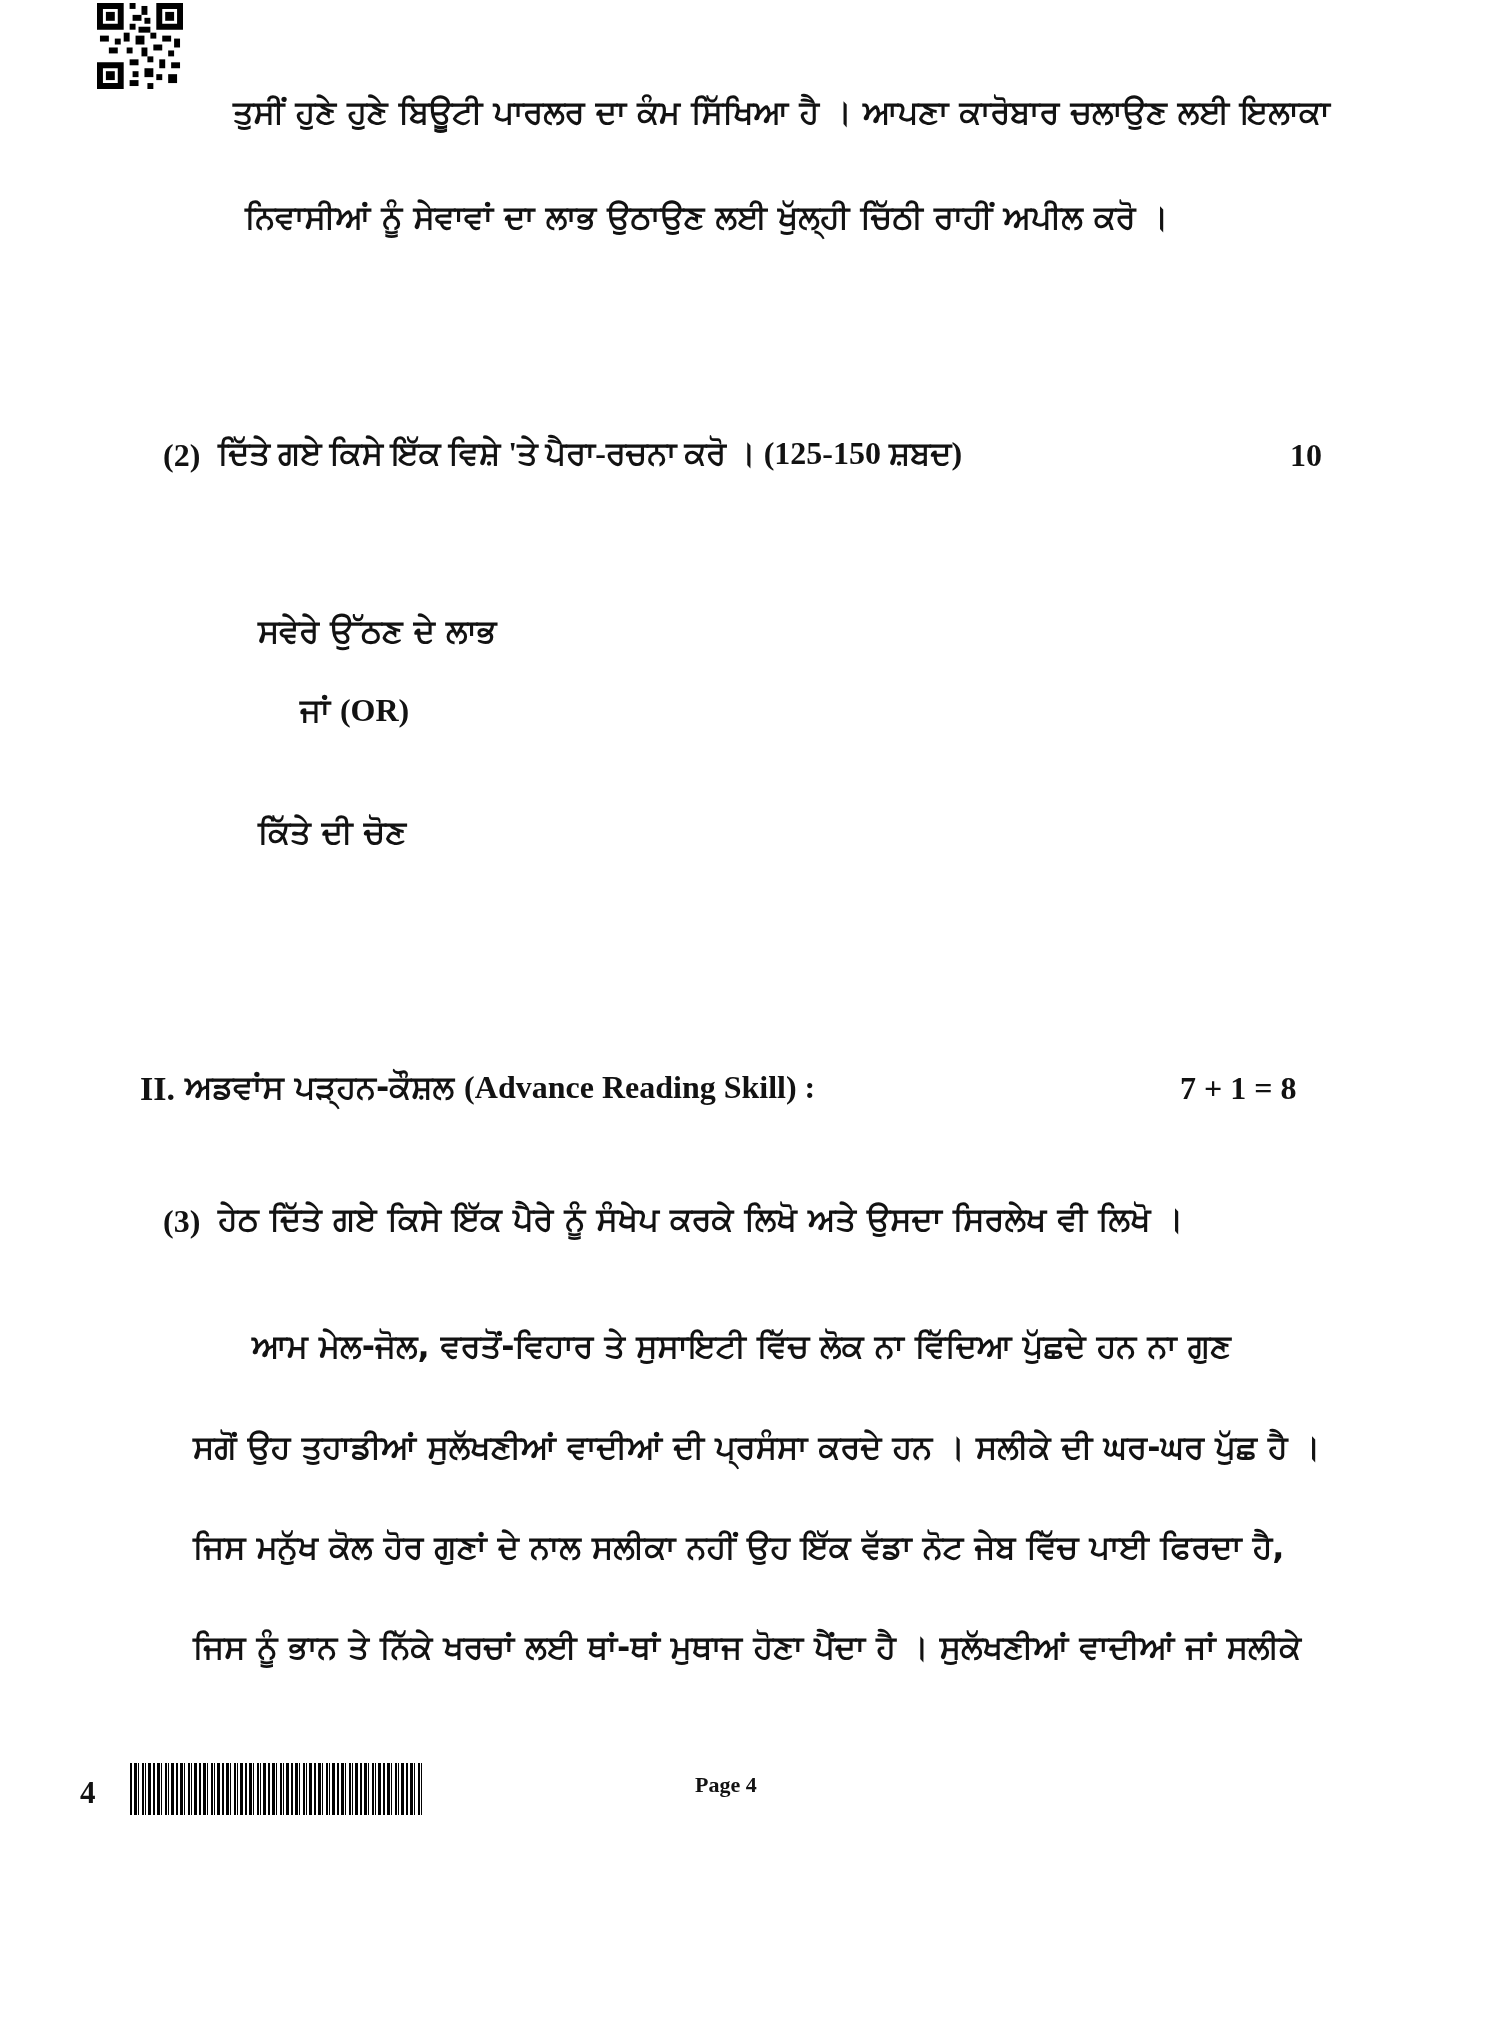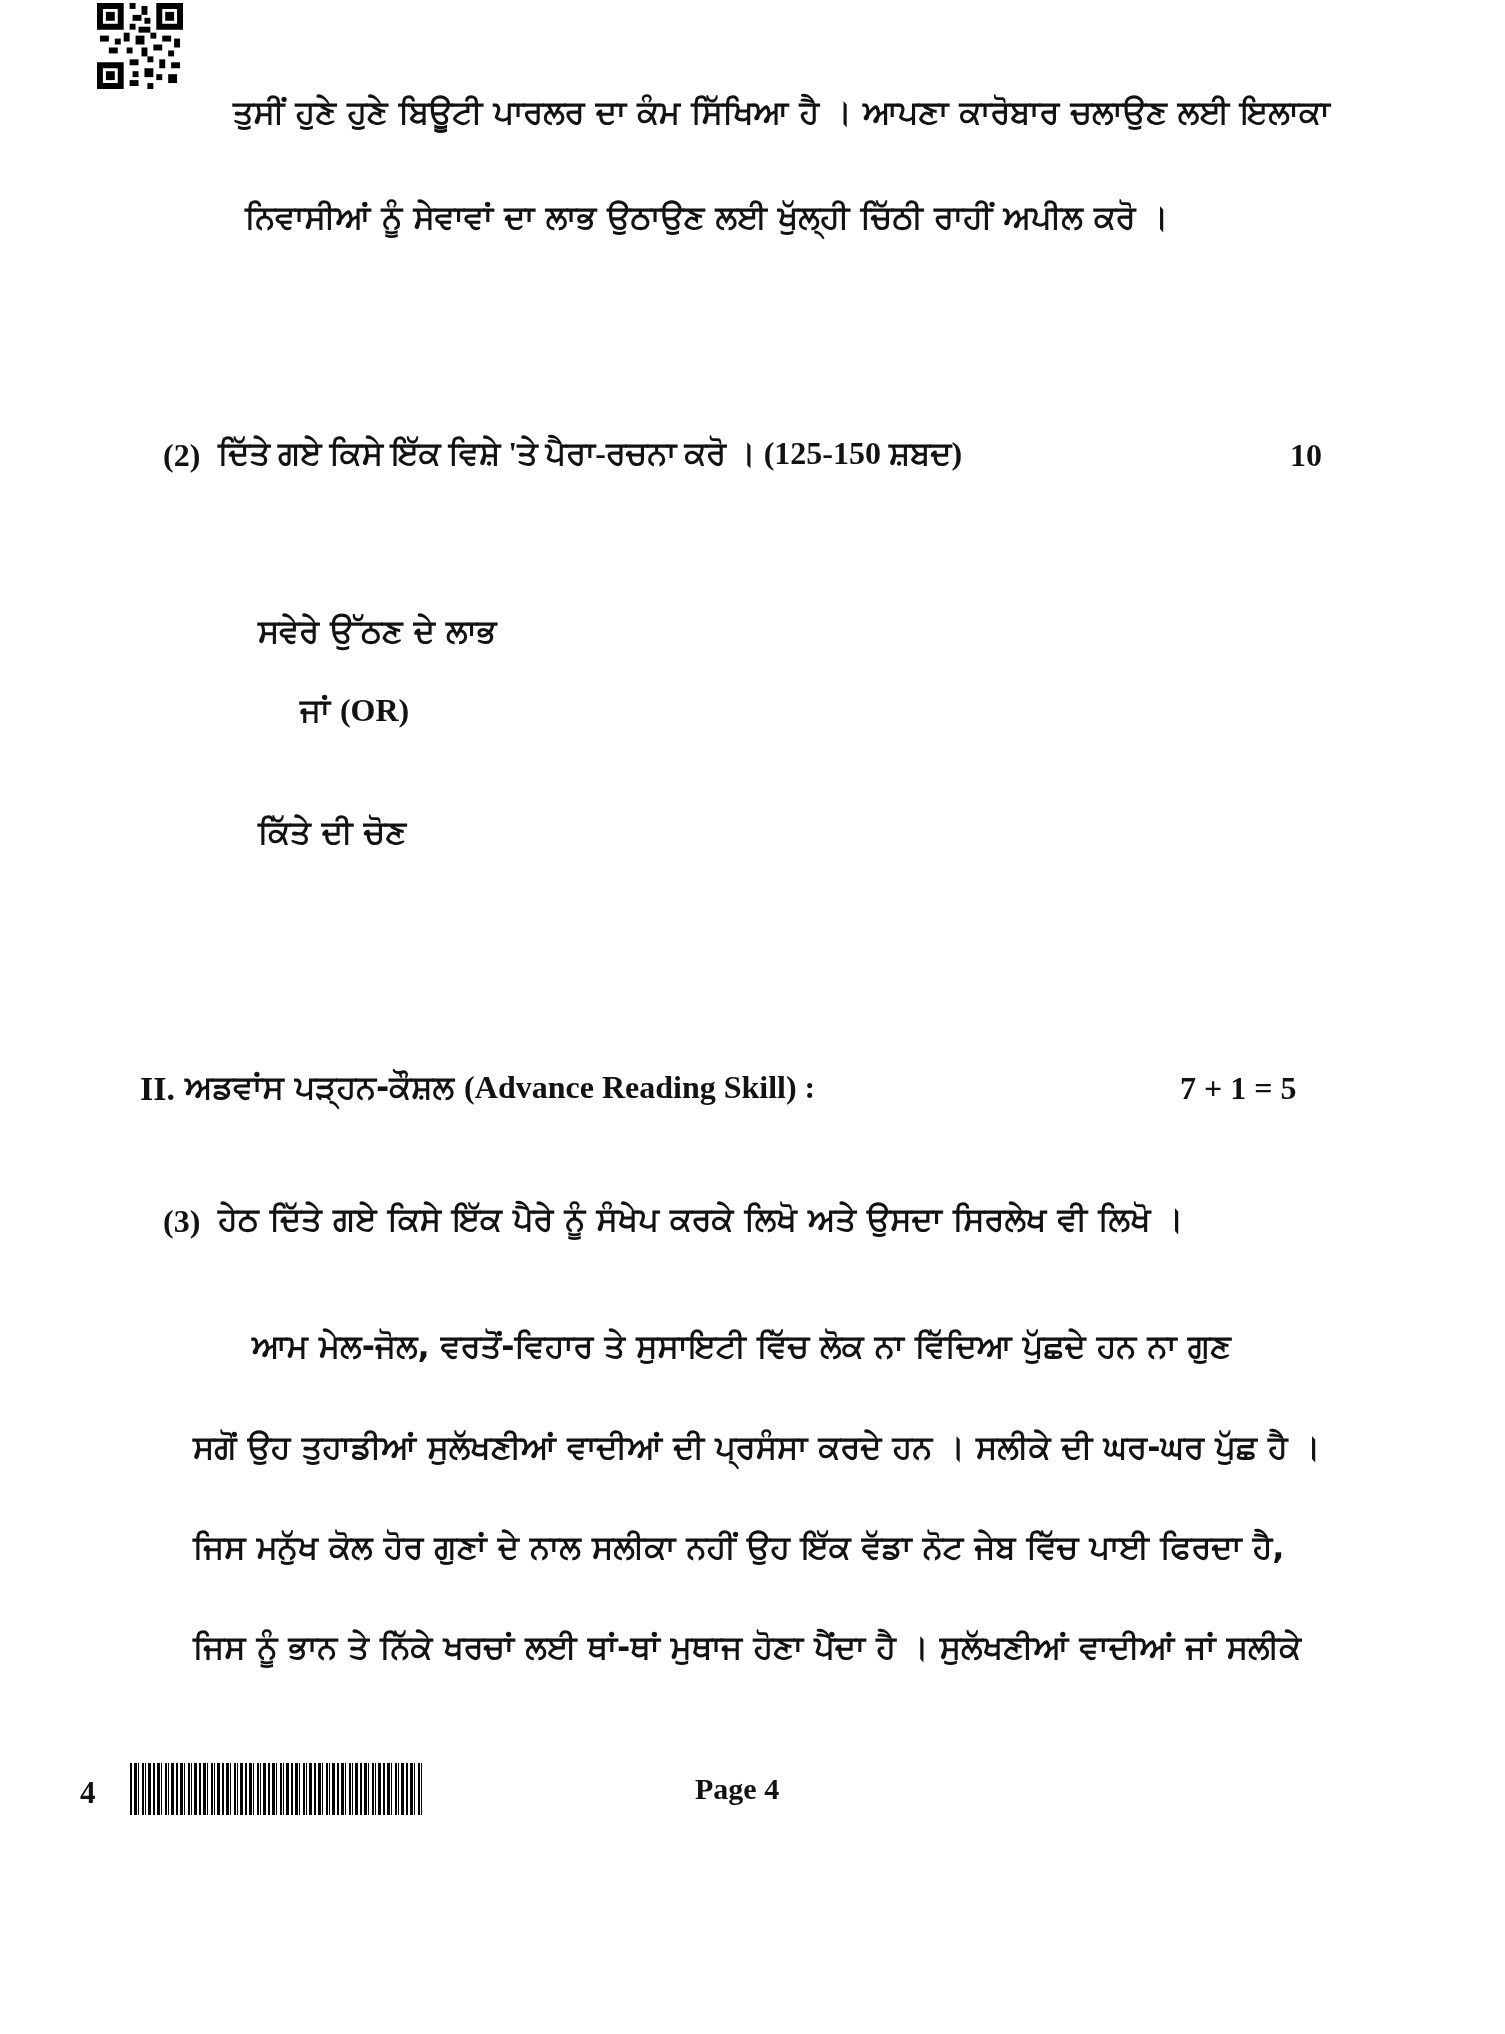--- a/index.html
+++ b/index.html
@@ -39,21 +39,21 @@
   .p-l2{left:193px;top:1528px;}
   .p-l3{left:193px;top:1628px;}
   .foot-num{left:80px;top:1775px;font-size:31px;}
   .barcode{
     left:130px;top:1763px;width:292px;height:52px;
     background:repeating-linear-gradient(90deg,
       #000 0 2px,#fff 2px 4px,#000 4px 7px,#fff 7px 8px,
       #000 8px 9px,#fff 9px 12px,#000 12px 14px,#fff 14px 15px,
       #000 15px 16px,#fff 16px 18px,#000 18px 21px,#fff 21px 23px);
   }
-  .page-label{left:695px;top:1772px;font-size:30px;}
+  .page-label{left:695px;top:1772px;font-size:22px;}
   .inline-gap{display:inline-block;width:10px;}
 </style>
 </head>
 <body>
 
 <div class="page">
 
   <svg class="abs qr" viewBox="0 0 29 29" aria-hidden="true">
     <rect x="0" y="0" width="29" height="29" fill="#fff"></rect>
     <g fill="#000">
@@ -108,21 +108,21 @@
   <div class="abs or-row">
     <span class="pa">ਜਾਂ</span><span class="inline-gap"></span><span class="serif">(OR)</span>
   </div>
 
   <div class="abs pa topic2">ਕਿੱਤੇ ਦੀ ਚੋਣ</div>
 
   <div class="abs serif sec-num">II.</div>
   <div class="abs sec-title">
     <span class="pa">ਅਡਵਾਂਸ ਪੜ੍ਹਨ-ਕੌਸ਼ਲ</span><span class="inline-gap"></span><span class="serif">(Advance Reading Skill) :</span>
   </div>
-  <div class="abs serif sec-marks">7 + 1 = 5</div>
+  <div class="abs serif sec-marks">7 + 1 = 8</div>
 
   <div class="abs serif q3-num">(3)</div>
   <div class="abs pa q3-text">ਹੇਠ ਦਿੱਤੇ ਗਏ ਕਿਸੇ ਇੱਕ ਪੈਰੇ ਨੂੰ ਸੰਖੇਪ ਕਰਕੇ ਲਿਖੋ ਅਤੇ ਉਸਦਾ ਸਿਰਲੇਖ ਵੀ ਲਿਖੋ ।</div>
 
   <div class="abs pa p-l0">ਆਮ ਮੇਲ-ਜੋਲ, ਵਰਤੋਂ-ਵਿਹਾਰ ਤੇ ਸੁਸਾਇਟੀ ਵਿੱਚ ਲੋਕ ਨਾ ਵਿੱਦਿਆ ਪੁੱਛਦੇ ਹਨ ਨਾ ਗੁਣ</div>
   <div class="abs pa p-l1">ਸਗੋਂ ਉਹ ਤੁਹਾਡੀਆਂ ਸੁਲੱਖਣੀਆਂ ਵਾਦੀਆਂ ਦੀ ਪ੍ਰਸੰਸਾ ਕਰਦੇ ਹਨ । ਸਲੀਕੇ ਦੀ ਘਰ-ਘਰ ਪੁੱਛ ਹੈ ।</div>
   <div class="abs pa p-l2">ਜਿਸ ਮਨੁੱਖ ਕੋਲ ਹੋਰ ਗੁਣਾਂ ਦੇ ਨਾਲ ਸਲੀਕਾ ਨਹੀਂ ਉਹ ਇੱਕ ਵੱਡਾ ਨੋਟ ਜੇਬ ਵਿੱਚ ਪਾਈ ਫਿਰਦਾ ਹੈ,</div>
   <div class="abs pa p-l3">ਜਿਸ ਨੂੰ ਭਾਨ ਤੇ ਨਿੱਕੇ ਖਰਚਾਂ ਲਈ ਥਾਂ-ਥਾਂ ਮੁਥਾਜ ਹੋਣਾ ਪੈਂਦਾ ਹੈ ।  ਸੁਲੱਖਣੀਆਂ ਵਾਦੀਆਂ ਜਾਂ ਸਲੀਕੇ</div>
 
   <div class="abs serif foot-num">4</div>

